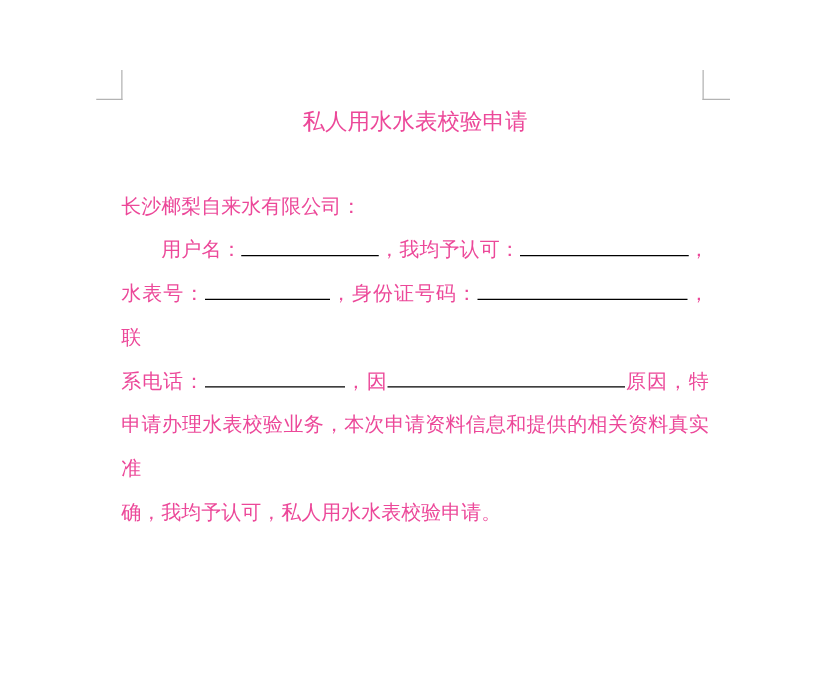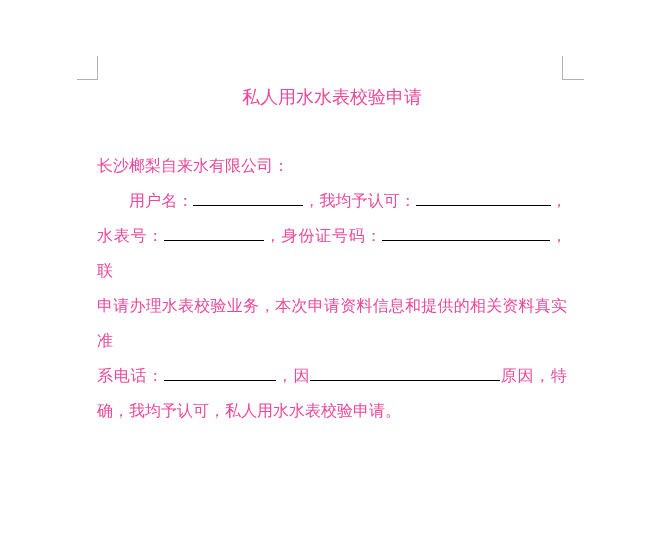--- a/index.html
+++ b/index.html
@@ -93,22 +93,22 @@
 
   <div class="doc-title">私人用水水表校验申请</div>
 
   <div class="body-block">
 
     <div class="body-line">长沙榔梨自来水有限公司：</div>
 
     <div>
         <div class="body-line justify indent"><span>用户名：</span><span class="blank" style="width: 110px;"></span><span>，我均予认可：</span><span class="blank" style="width: 135px;"></span><span>，</span></div>
         <div class="body-line justify"><span>水表号：</span><span class="blank" style="width: 100px;"></span><span>，身份证号码：</span><span class="blank" style="width: 168px;"></span><span>，联</span></div>
+        <div class="body-line justify"><span>系电话：</span><span class="blank" style="width: 112px;"></span><span>，因</span><span class="blank" style="width: 190px;"></span><span>原因，特</span></div>
         <div class="body-line justify"><span>申请办理水表校验业务，本次申请资料信息和提供的相关资料真实准</span></div>
-        <div class="body-line justify"><span>系电话：</span><span class="blank" style="width: 112px;"></span><span>，因</span><span class="blank" style="width: 190px;"></span><span>原因，特</span></div>
         <div class="body-line"><span>确，我均予认可，私人用水水表校验申请。</span></div>
       </div>
 
     <div class="spacer"></div>
 
 
 
   </div>
 </div>
 

